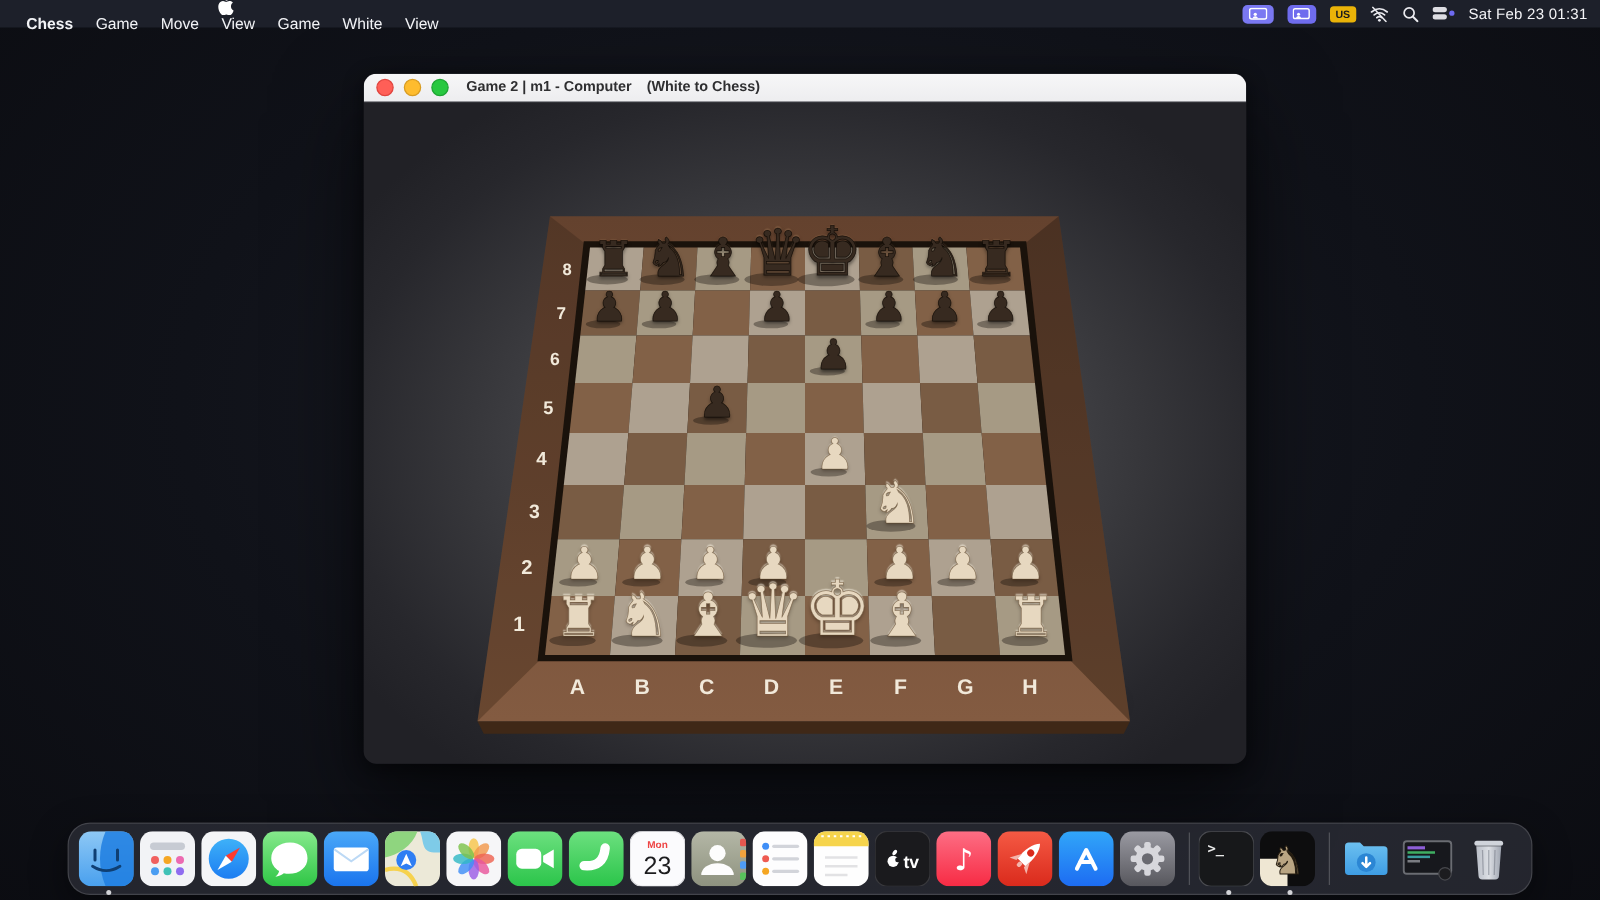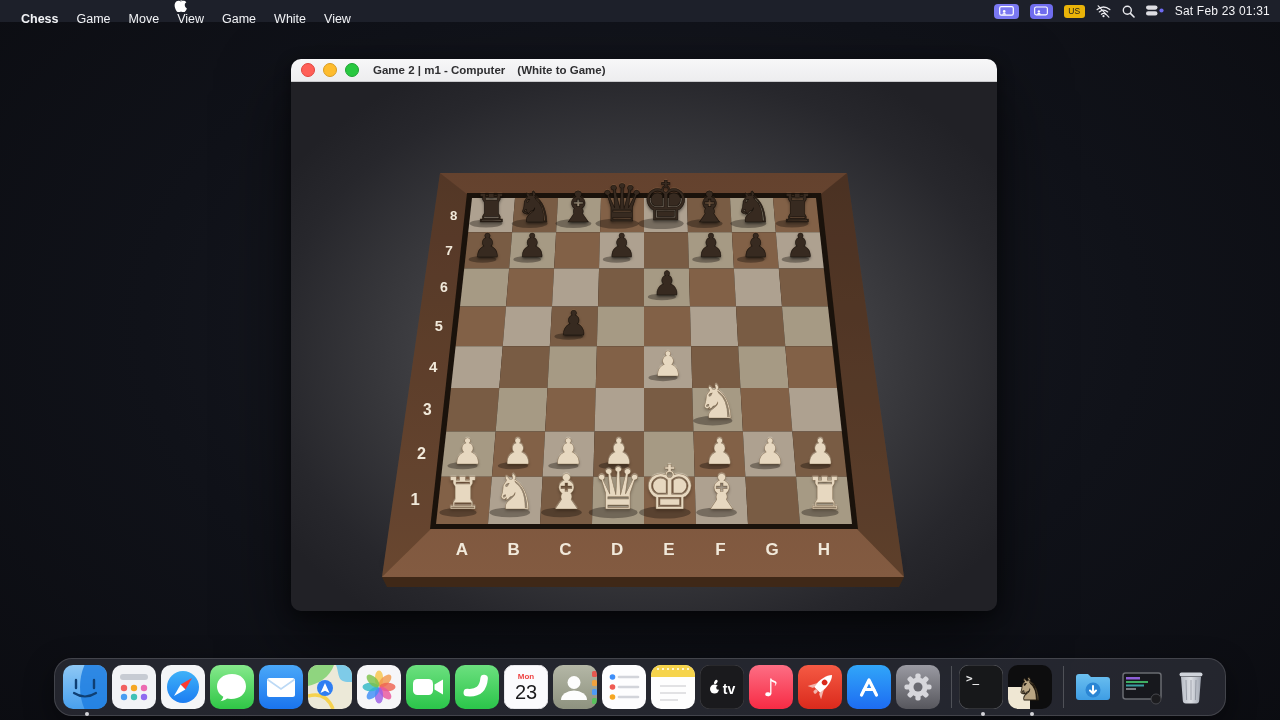--- a/index.html
+++ b/index.html
@@ -9,21 +9,21 @@
   .menubar{position:absolute;left:0;top:0;width:1280px;height:22px;background:#1d202a;
     display:flex;align-items:center;color:#f2f3f6;font-size:12.5px;z-index:50;}
   .menubar .left{display:flex;align-items:center;gap:0;padding-left:12px;flex-direction:column;}
   .apple{width:16px;height:16px;display:flex;align-items:center;justify-content:center;margin-right:10px;}
   .mitem{padding:0 9px;white-space:nowrap;}
   .mitem.bold{font-weight:bold;}
   .menubar .right{margin-left:auto;display:flex;align-items:center;gap:11px;padding-right:10px;}
   .share-btn{width:25px;height:15px;border-radius:4px;background:#7a78f2;display:flex;align-items:center;justify-content:center;}
   .share-btn.b2{background:#6f6cee;width:23px;}
   .kbd-badge{min-width:17px;height:13px;border-radius:3px;background:#eab308;color:#1c1c1e;
-    font-size:8.5px;font-weight:normal;display:flex;align-items:center;justify-content:center;padding:0 2px;}
+    font-size:8.5px;font-weight:bold;display:flex;align-items:center;justify-content:center;padding:0 2px;}
   .clock{font-size:12px;color:#f4f4f7;letter-spacing:.2px;}
   .sicon{display:flex;align-items:center;justify-content:center;}
   
   .gamewin{position:absolute;left:291px;top:59px;width:706px;height:552px;border-radius:10px;
     box-shadow:0 30px 70px rgba(0,0,0,.6),0 4px 16px rgba(0,0,0,.45);z-index:10;}
   .titlebar{position:absolute;left:0;top:0;right:0;height:22px;background:linear-gradient(#f7f7f8,#ededef);
     border-radius:10px 10px 0 0;display:flex;align-items:center;border-bottom:1px solid #c9c9cc;}
   .lights{display:flex;gap:8px;padding-left:10px;}
   .light{width:12px;height:12px;border-radius:50%;}
   .light.red{background:#ff5f57;border:.5px solid #e0443e;}
@@ -113,21 +113,21 @@
 
 <div class="gamewin">
   <div class="titlebar">
     <div class="lights">
       <span class="light red"></span>
       <span class="light yellow"></span>
       <span class="light green"></span>
     </div>
     <div class="wtitle">
       <span>Game 2 | m1 - Computer</span>
-      <span>(White to Game)</span>
+      <span>(White to Chess)</span>
     </div>
   </div>
   <div class="wincontent">
     <svg class="boardsvg" id="boardsvg" width="706" height="529">
         <defs>
           <linearGradient id="woodFrame" x1="0" y1="0" x2="0" y2="1">
             <stop offset="0" stop-color="#64422e"></stop>
             <stop offset="1" stop-color="#7d553a"></stop>
           </linearGradient>
           <filter id="blur8">

